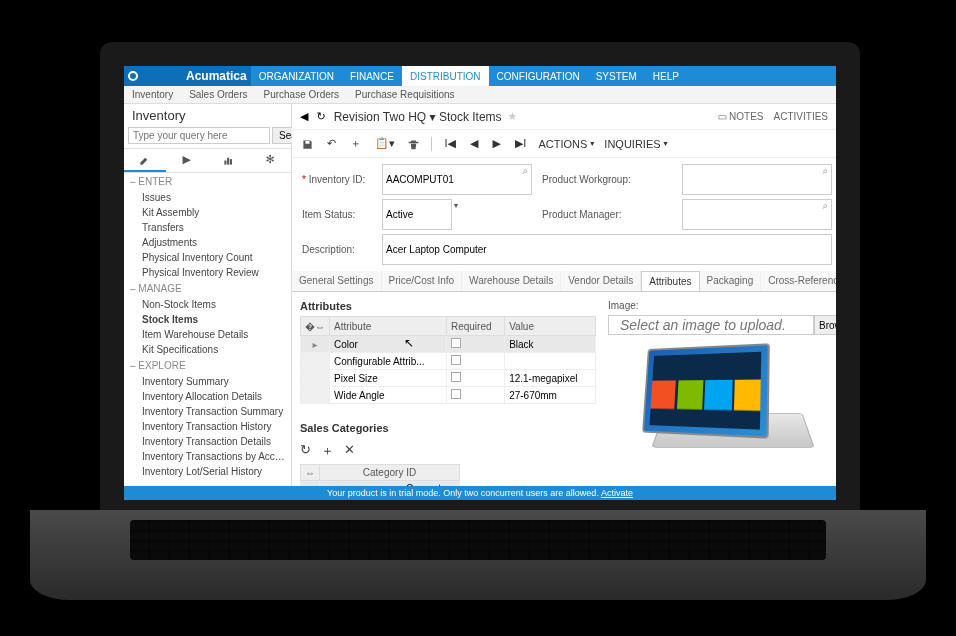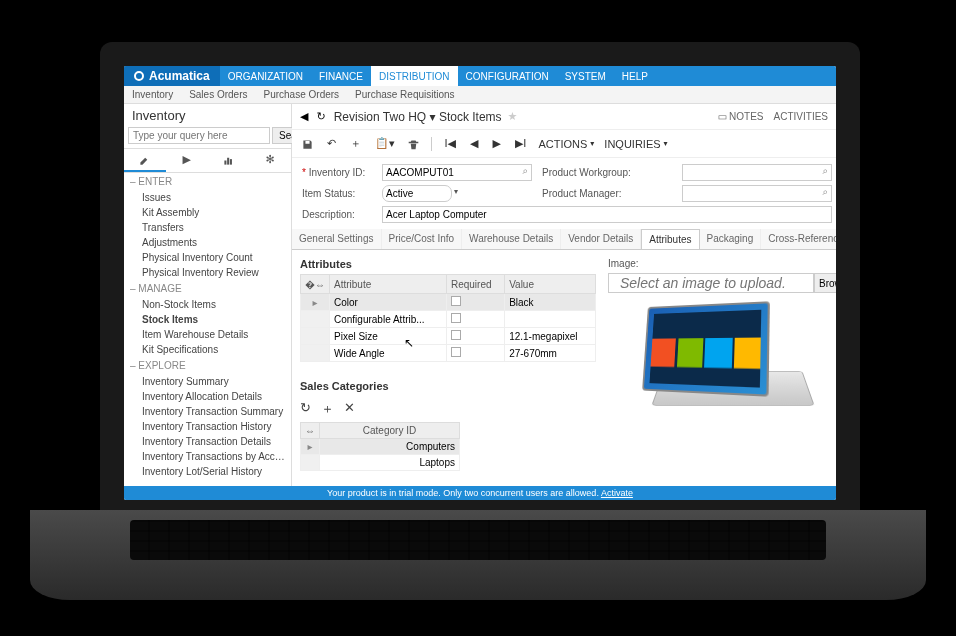--- a/index.html
+++ b/index.html
@@ -6,21 +6,21 @@
   body { font-family: Arial, sans-serif; font-size: 11px; background: #000; width: 956px; height: 636px; overflow: hidden; position: relative; }
   
   
   .laptop-screen { position: absolute; top: 66px; left: 124px; width: 712px; height: 434px; background: #fff; overflow: hidden; border-radius: 2px; }
   .laptop-bezel { position: absolute; top: 42px; left: 100px; width: 760px; height: 482px; background: #1a1a1a; border-radius: 12px; }
   .laptop-base { position: absolute; top: 510px; left: 30px; width: 896px; height: 90px; background: linear-gradient(#4a4a4a, #2a2a2a); border-radius: 0 0 40px 40px / 0 0 20px 20px; }
   .laptop-kb { position: absolute; top: 520px; left: 130px; width: 696px; height: 40px; background: repeating-linear-gradient(90deg,#333 0,#333 18px,#222 18px,#222 20px), repeating-linear-gradient(0deg,#333 0,#333 8px,#222 8px,#222 10px); background-blend-mode: multiply; border-radius: 4px; }
   
   
   .topnav { background: #1f8bd6; color: #fff; height: 20px; display: flex; align-items: center; font-size: 10px; }
-  .brand { background: #0e6eb8; font-weight: bold; padding: 0 10px; height: 100%; display: flex; align-items: center; font-size: 12px; }
+  .brand { background: #0e6eb8; font-weight: bold; padding: 0 4px; height: 100%; display: flex; align-items: center; font-size: 12px; gap: 43px; }
   .brand .dot { display:inline-block; width:10px; height:10px; border:2px solid #fff; border-radius:50%; margin-right:5px; }
   .topnav-item { padding: 0 8px; height:100%; display:flex; align-items:center; cursor:pointer; }
   .topnav-item.active { background: #fff; color: #1f8bd6; }
   
   .subnav { background: #f4f4f4; border-bottom: 1px solid #ddd; height: 18px; display: flex; align-items: center; font-size: 10px; color: #555; }
   .subnav-item { padding: 0 8px; cursor:pointer; }
   
   .main { display: flex; height: calc(100% - 38px - 14px); }
   
   
@@ -48,21 +48,21 @@
   .titlebar-right span { cursor:pointer; display:flex; align-items:center; gap:2px; }
   
   .toolbar { display:flex; align-items:center; padding:4px 8px; gap:10px; border-bottom:1px solid #eee; font-size:11px; color:#333; }
   .tb-btn { cursor:pointer; padding:2px; }
   .tb-sep { width:1px; height:14px; background:#ccc; }
   .tb-drop { cursor:pointer; display:flex; align-items:center; gap:3px; }
   .tb-drop::after { content:"▾"; font-size:8px; }
   
   .form { padding:6px 10px; display:grid; grid-template-columns: 70px 150px 130px 150px; gap:4px 10px; font-size:10px; color:#555; align-items:center; }
   .form label.req::before { content:"* "; color:#c00; }
-  .form input, .form select { font-size:10px; padding:2px 3px; border:1px solid #ccc; width:100%; }
+  .form input, .form select { font-size:10px; padding:9px 3px; border:1px solid #ccc; width:100%; }
   .lookup { position:relative; }
   .lookup::after { content:"⌕"; position:absolute; right:4px; top:1px; color:#888; pointer-events:none; }
   
   .tabs { display:flex; border-bottom:1px solid #ccc; font-size:10px; background:#f7f7f7; overflow:hidden; }
   .tab { padding:4px 7px; color:#666; cursor:pointer; white-space:nowrap; border-right:1px solid #eee; }
   .tab.active { background:#fff; border:1px solid #ccc; border-bottom:1px solid #fff; margin-bottom:-1px; color:#333; }
   
   .tabbody { display:flex; padding:8px; gap:12px; flex:1; overflow:hidden; }
   .attrs { flex:1; }
   .section-title { font-weight:bold; font-size:11px; margin-bottom:4px; color:#333; }
@@ -214,21 +214,21 @@
       </div>
 
       <div class="form">
         <label class="req">Inventory ID:</label>
         <div class="lookup"><input value="AACOMPUT01" style=""></div>
         <label>Product Workgroup:</label>
         <div class="lookup"><input value="" style=""></div>
 
         <label>Item Status:</label>
         <div style="display:flex;gap:2px;">
-            <input style="width: 70px; border-radius: 7px;" value="Active">
+            <input style="width: 70px;" value="Active">
             <span style="font-size:8px;padding-top:2px;">▾</span>
           </div>
         <label>Product Manager:</label>
         <div class="lookup"><input value="" style=""></div>
 
         <label>Description:</label>
         <div style="grid-column:2/5"><input style="width: 100%;" value="Acer Laptop Computer"></div>
       </div>
 
       <div class="tabs" id="tabs">

